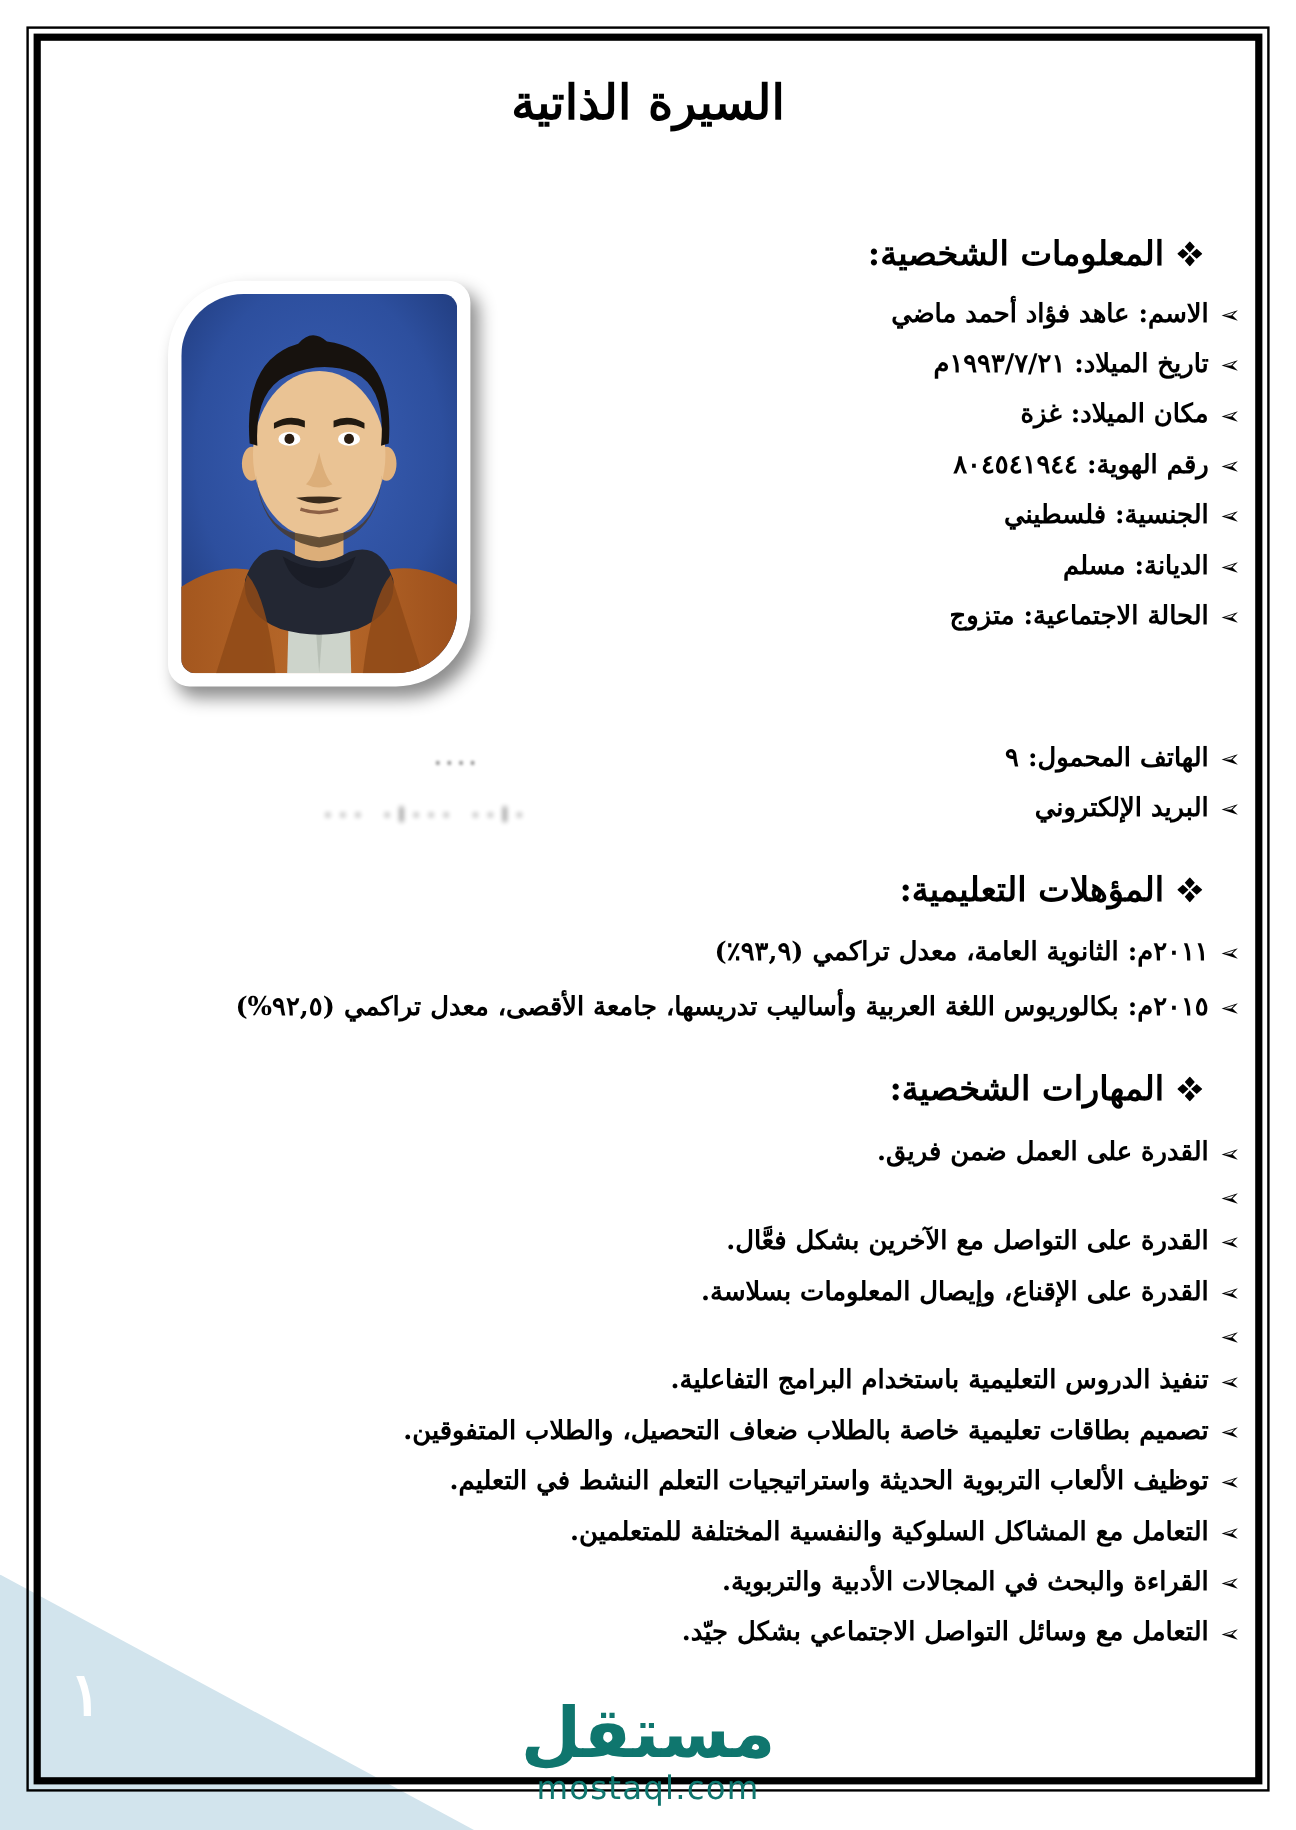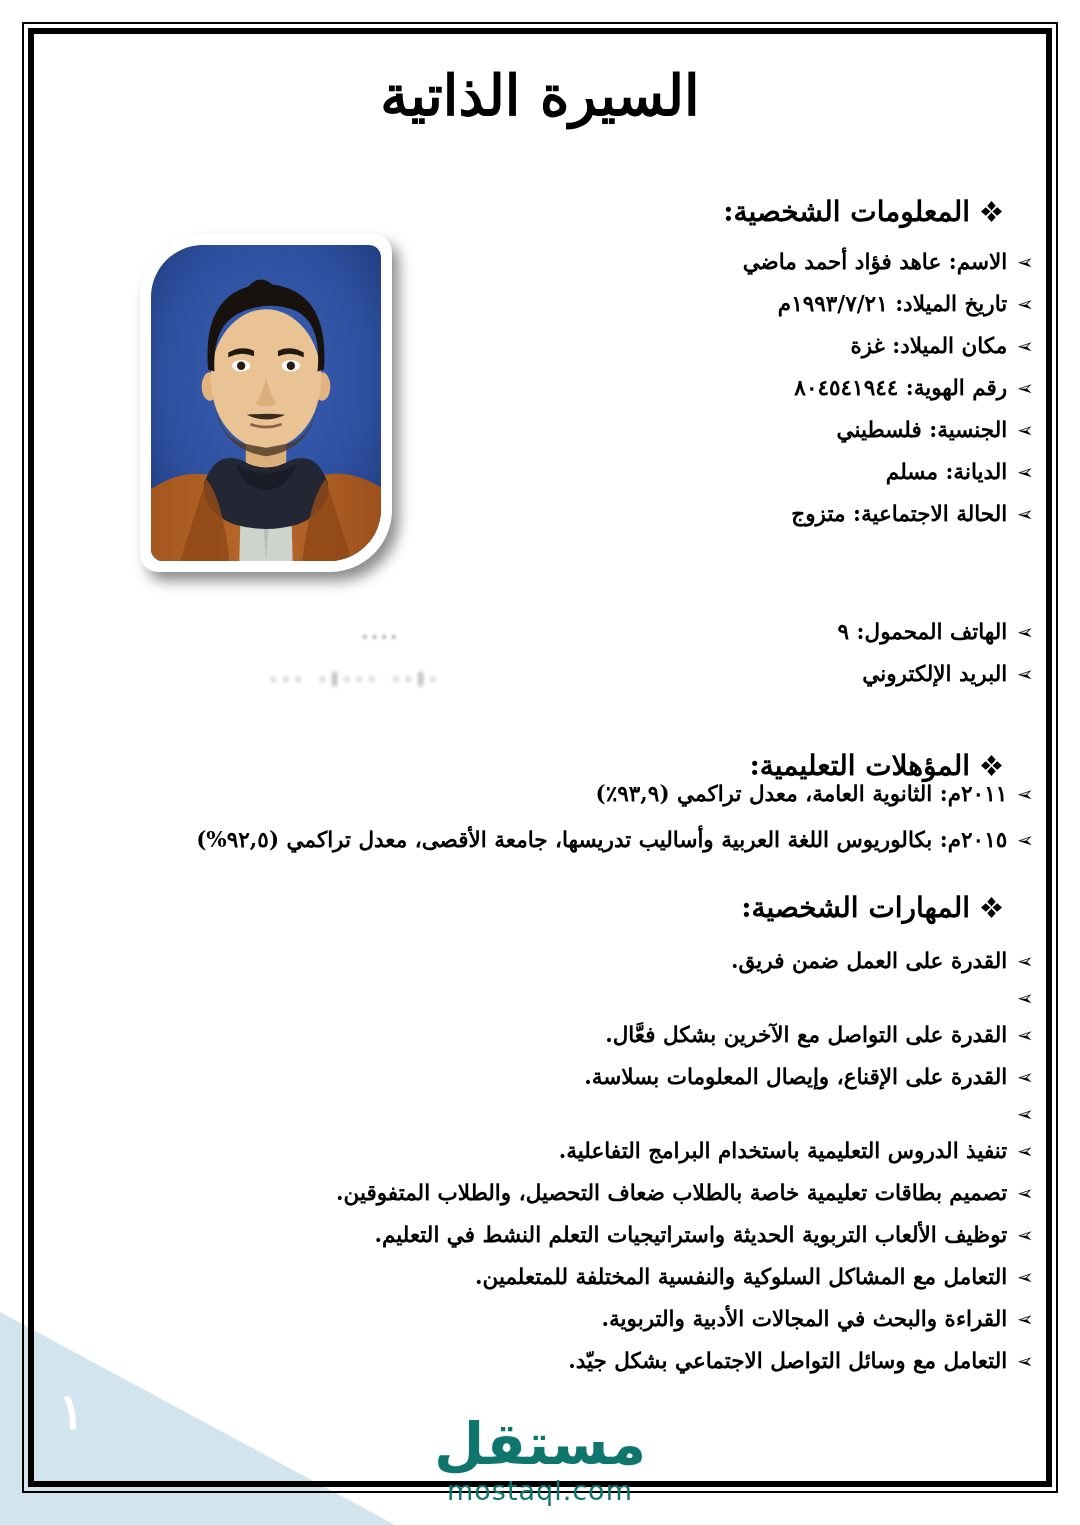--- a/index.html
+++ b/index.html
@@ -21,21 +21,21 @@
   .border-outer {
     position:absolute; top:22px; left:22px; right:22px; bottom:32px;
     border:2px solid #000; z-index:20; pointer-events:none;
   }
   .border-inner {
     position:absolute; top:28px; left:28px; right:28px; bottom:38px;
     border:6px solid #000; z-index:20; pointer-events:none;
   }
   .title {
     position:absolute; top:62px; left:0; right:0; text-align:center;
-    font-size:56px; font-weight:bold; letter-spacing:1px; z-index:10;
+    font-size:40px; font-weight:bold; letter-spacing:1px; z-index:10;
   }
   
   .photo-frame {
     position:absolute; left:140px; top:234px; width:252px; height:338px;
     background:#fff; border-radius:62px 18px 62px 18px;
     box-shadow:7px 9px 14px rgba(0,0,0,.45);
     padding:11px; z-index:10;
   }
   .photo-inner {
     width:100%; height:100%; border-radius:52px 12px 52px 12px;
@@ -200,21 +200,21 @@
       <span>الهاتف المحمول: ٩</span>
       <span class="redact-phone">٠٠٠٠</span>
     </div>
     <div class="item contact-row">
       <span class="arrow">➢</span>
       <span>البريد الإلكتروني</span>
       <span class="redact-email">·l··· ··l· ···</span>
     </div>
   </div>
 
-  <div class="sec-heading" style="top:749px">
+  <div class="sec-heading" style="top:725px">
     <svg class="dmark" viewBox="0 0 20 20">
       <path fill="#000" d="M10 0 L14 4.5 L10 9 L6 4.5 Z M4.5 6 L9 10 L4.5 14 L0 10 Z M15.5 6 L20 10 L15.5 14 L11 10 Z M10 11 L14 15.5 L10 20 L6 15.5 Z"></path>
     </svg>
     <span>المؤهلات التعليمية:</span>
   </div>
   <div class="list" style="top:779px; gap:16px">
     <div class="item">
         <span class="arrow">➢</span>
         <span>٢٠١١م: الثانوية العامة، معدل تراكمي (٩٣,٩٪)</span>
       </div>

